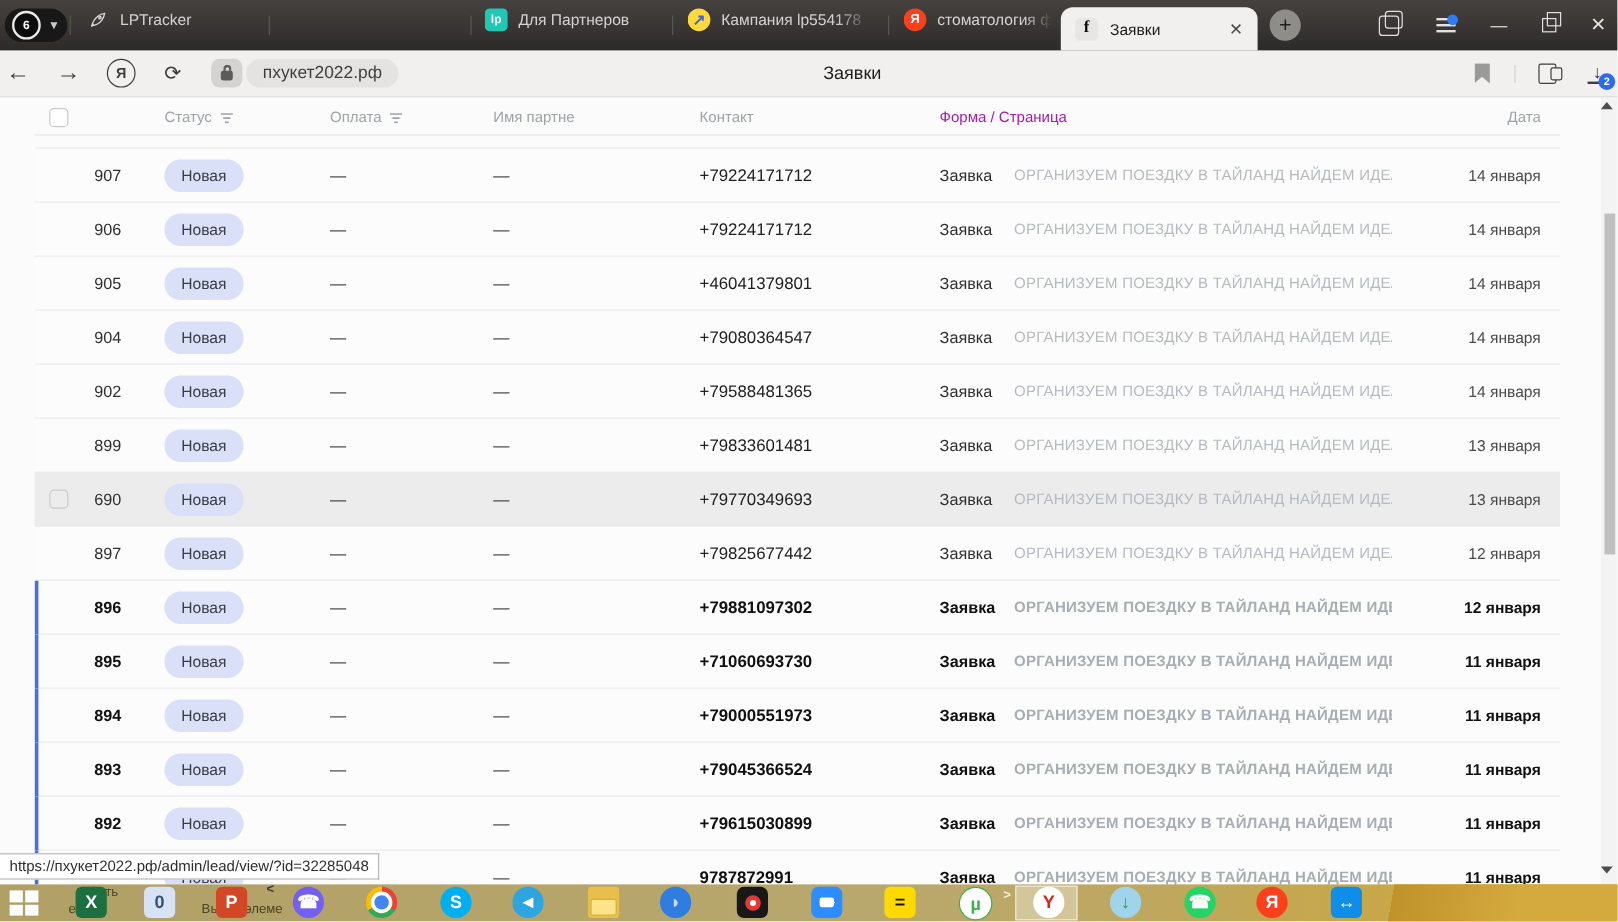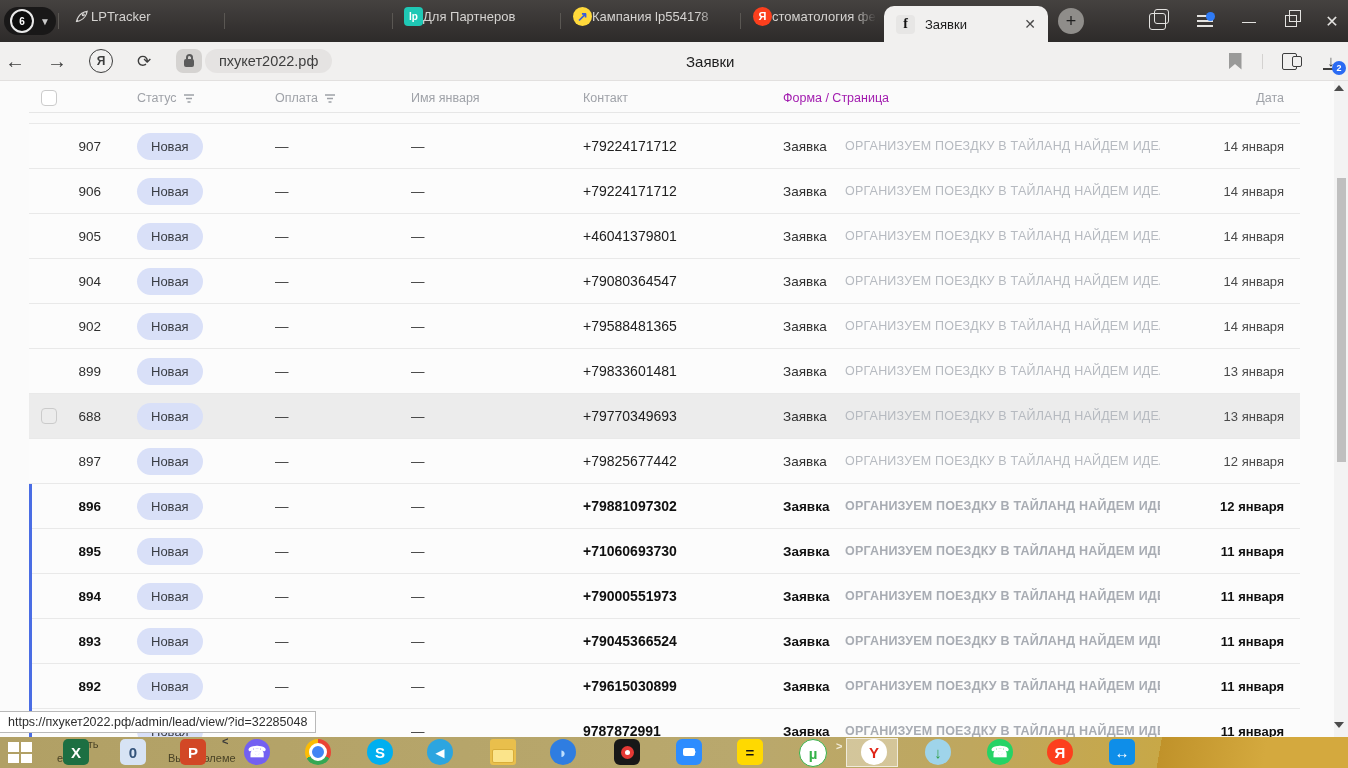--- a/index.html
+++ b/index.html
@@ -7,21 +7,21 @@
        font-family:"Liberation Sans",sans-serif;background:#fbfbfb;-webkit-font-smoothing:antialiased}
   
   .tabbar{position:absolute;top:0;left:0;right:0;height:42px;
           background:linear-gradient(180deg,#454240 0%,#343130 70%,#2d2b2a 100%);z-index:20}
   .tab-counter{position:absolute;left:4px;top:7px;width:52px;height:28px;background:#191818;
                border-radius:15px;display:flex;align-items:center;padding:0 6px;box-sizing:border-box}
   .tab-counter .count{width:20px;height:20px;border-radius:50%;background:#0c0c0c;border:2px solid #e9e9e9;
                color:#fff;font-size:10px;font-weight:bold;display:flex;align-items:center;justify-content:center}
   .tab-counter .chev{color:#c9c9c9;font-size:10px;margin-left:6px}
   .tab-div{position:absolute;top:13px;width:1px;height:16px;background:#5a5753}
-  .tab{position:absolute;top:0;height:32px;display:flex;align-items:center;color:#d5d3d1;font-size:13px;gap:0;cursor:default;white-space:nowrap;overflow:hidden}
+  .tab{position:absolute;top:0;height:32px;display:flex;align-items:center;color:#d5d3d1;font-size:13px;gap:9px;cursor:default;white-space:nowrap;overflow:hidden}
   .ticon{width:19px;height:19px;border-radius:4px;display:flex;align-items:center;justify-content:center;flex:none;font-weight:bold}
   .ticon.round{border-radius:50%}
   .fade{-webkit-mask-image:linear-gradient(90deg,#000 80%,transparent 98%);mask-image:linear-gradient(90deg,#000 80%,transparent 98%)}
   .tab-active{position:absolute;left:884px;top:6px;width:164px;height:36px;background:#f1f0ef;
               border-radius:10px 10px 0 0;display:flex;align-items:center;padding:0 12px;box-sizing:border-box;gap:10px;color:#1c1c1c;font-size:13px}
   .tab-active .close{margin-left:auto;color:#4a4a4a;font-size:14px}
   .newtab{position:absolute;left:1058px;top:8px;width:26px;height:26px;border-radius:50%;background:#8f8d8a;
           color:#1f1f1f;font-size:18px;display:flex;align-items:center;justify-content:center}
   .winctl{position:absolute;top:0;height:42px;display:flex;align-items:center;justify-content:center;color:#e3e2e0}
   .panels-ico{width:15px;height:15px;border:1.6px solid #e3e2e0;border-radius:3px;position:relative}
@@ -201,21 +201,21 @@
           <path d="M1 2h10M3 5.5h6M4.5 9h3" stroke="#9fa2a8" stroke-width="1.4"></path>
         </svg>
     </span>
     <span class="cell c-pay" style="color:#9fa2a8">
       <span>Оплата</span>
       <svg class="hfilter" width="12" height="10">
           <path d="M1 2h10M3 5.5h6M4.5 9h3" stroke="#9fa2a8" stroke-width="1.4"></path>
         </svg>
     </span>
     <span class="cell c-name" style="color:#9fa2a8">
-        <span>Имя января</span>
+        <span>Имя партне</span>
       </span>
     <span class="cell c-contact" style="color:#9fa2a8;font-size:12.5px">
         <span>Контакт</span>
       </span>
     <span class="cell c-form" style="color:#a21caf">
         <span>Форма / Страница</span>
       </span>
     <span class="cell c-date" style="color:#9fa2a8;font-size:12.5px">
         <span>Дата</span>
       </span>
@@ -308,21 +308,21 @@
         <span class="cell c-name">—</span>
         <span class="cell c-contact">+79833601481</span>
         <span class="cell c-form">Заявка</span>
         <span class="cell c-page">ОРГАНИЗУЕМ ПОЕЗДКУ В ТАЙЛАНД НАЙДЕМ ИДЕАЛ...</span>
         <span class="cell c-date">13 января</span>
       </div>
       <div class="lead-row hover">
         <span class="cell c-cb">
           <span class="cbx"></span>
         </span>
-        <span class="cell c-id">688</span>
+        <span class="cell c-id">690</span>
         <span class="cell c-status">
           <span class="badge">Новая</span>
         </span>
         <span class="cell c-pay">—</span>
         <span class="cell c-name">—</span>
         <span class="cell c-contact">+79770349693</span>
         <span class="cell c-form">Заявка</span>
         <span class="cell c-page">ОРГАНИЗУЕМ ПОЕЗДКУ В ТАЙЛАНД НАЙДЕМ ИДЕАЛ...</span>
         <span class="cell c-date">13 января</span>
       </div>

